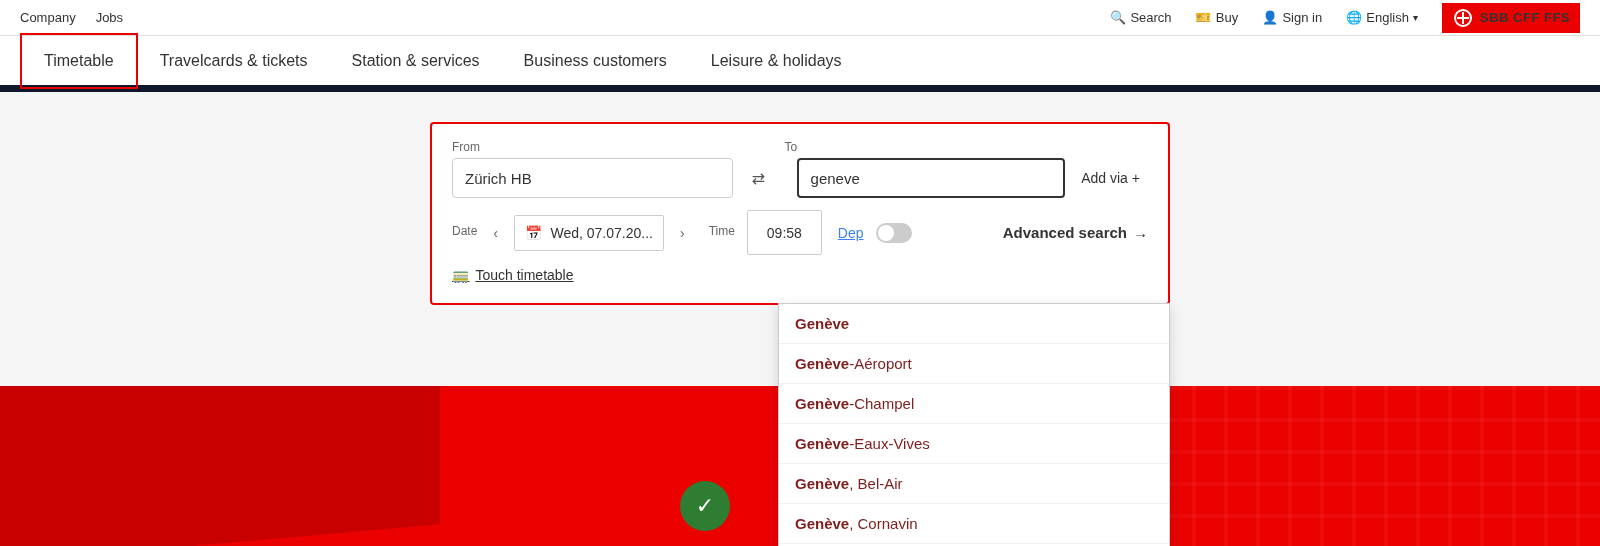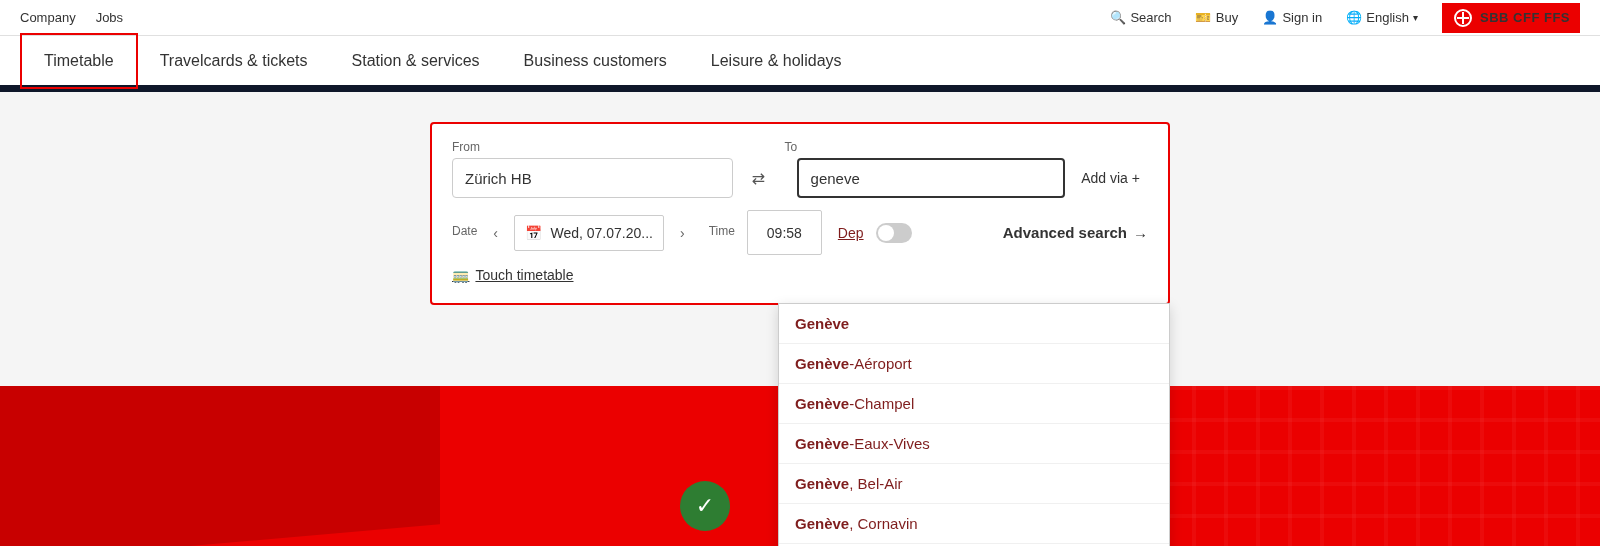--- a/index.html
+++ b/index.html
@@ -158,21 +158,21 @@
     .time-field {
       border: 1px solid #ccc;
       border-radius: 2px;
       padding: 6px 10px;
       font-size: 14px;
       color: #333;
       height: 45px;
       width: 75px;
       text-align: center;
     }
-    .dep-label { font-size: 14px; color: #7f1d1d; margin-left: 4px; text-decoration: underline; }
+    .dep-label { font-size: 14px; color: #3b82f6; margin-left: 4px; text-decoration: underline; }
     .toggle-circle {
       width: 36px; height: 20px;
       border-radius: 10px;
       background: #ccc;
       position: relative;
       cursor: pointer;
     }
     .toggle-circle::after {
       content: '';
       width: 16px; height: 16px;

